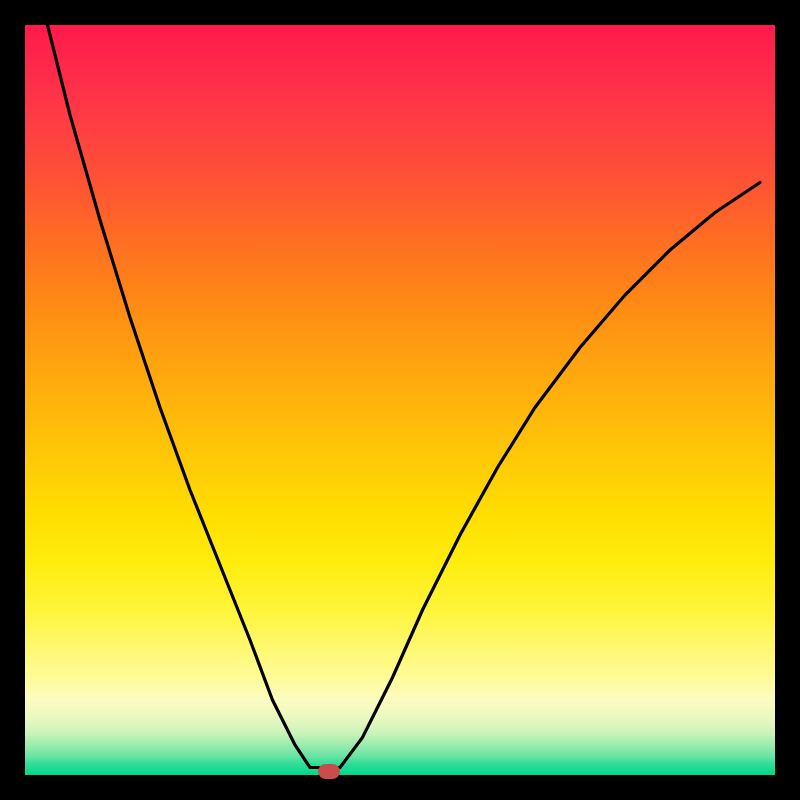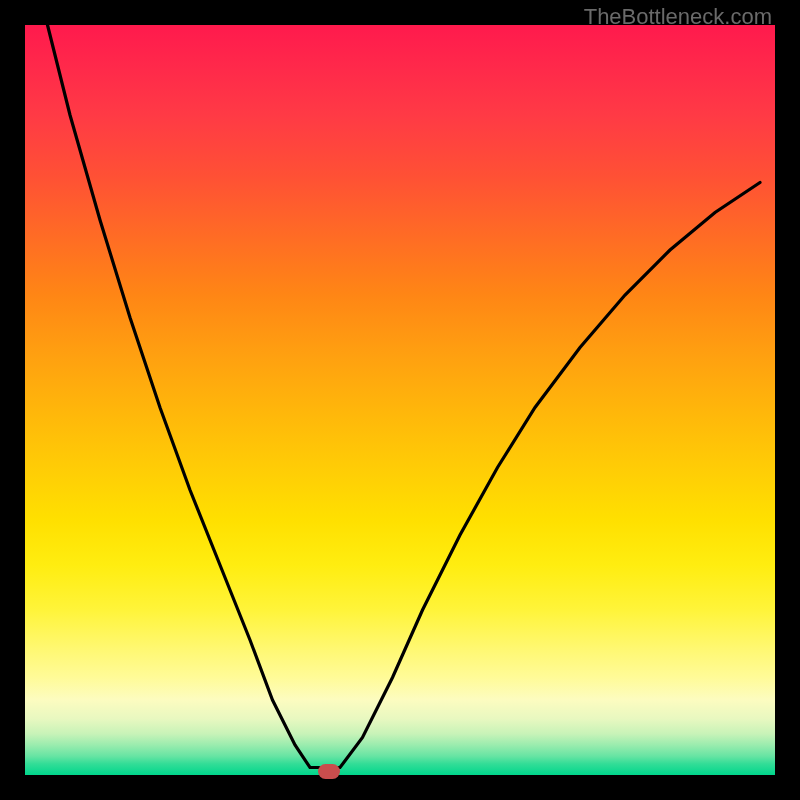--- a/index.html
+++ b/index.html
@@ -80,14 +80,13 @@
 
 <div class="frame">
   <div class="plot-area"></div>
 
   <svg class="curve" viewBox="0 0 750 750">
     <path id="curve-path" fill="none" stroke="#000" stroke-width="3.2" stroke-linecap="round" d="M22.5 0.0 L45.0 90.0 L75.0 195.0 L105.0 292.5 L135.0 382.5 L165.0 465.0 L195.0 540.0 L225.0 615.0 L247.5 675.0 L270.0 720.0 L285.0 742.5 L285.0 742.5 L315.0 742.5 L315.0 742.5 L337.5 712.5 L367.5 652.5 L397.5 585.0 L435.0 510.0 L472.5 442.5 L510.0 382.5 L555.0 322.5 L600.0 270.0 L645.0 225.0 L690.0 187.5 L735.0 157.5"></path>
   </svg>
 
   <div class="marker" id="min-marker" style="left: 317.75px; top: 764.25px;"></div>
 
-  <div class="attribution">TheBottleneck.com</div>
 </div>
 
 </body></html>

